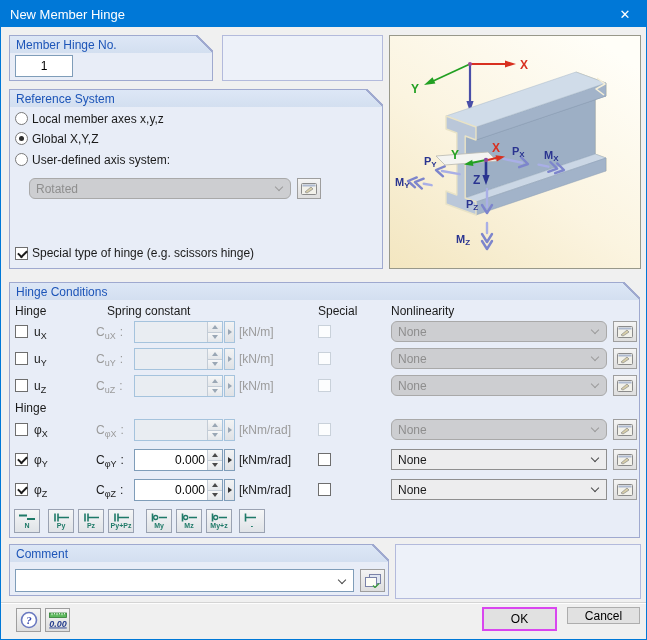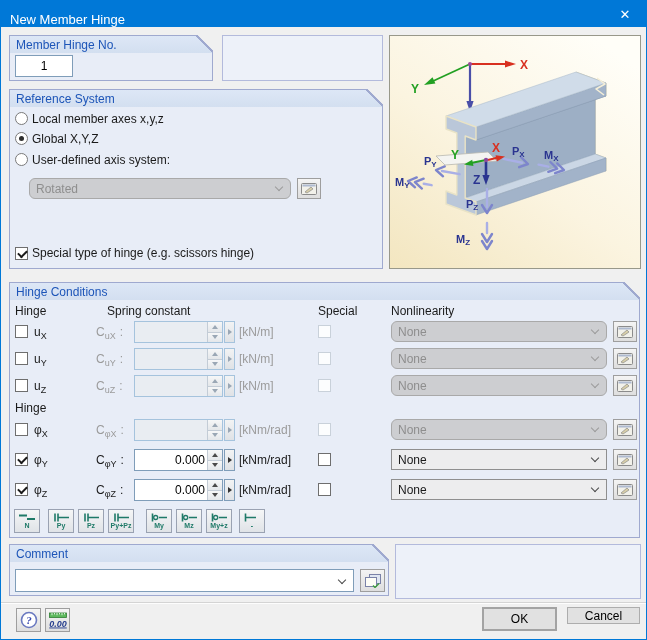--- a/index.html
+++ b/index.html
@@ -1,20 +1,20 @@
 <!DOCTYPE html>
 <html><head>
 <meta charset="utf-8">
 <style>
   html,body{margin:0;padding:0;background:#c8c8c8;}
   *{box-sizing:border-box;}
   .dialog{position:relative;width:647px;height:640px;border:1px solid #0078d7;background:#f0f0f0;
           font-family:"Liberation Sans",sans-serif;font-size:12px;color:#1a1a1a;overflow:hidden;}
   .titlebar{position:absolute;left:0;top:0;right:0;height:26px;background:#0078d7;color:#fff;
-            display:flex;align-items:flex-end;padding-left:9px;font-size:13px;}
+            display:flex;align-items:center;padding-left:9px;font-size:13px;}
   .closebtn{position:absolute;right:0;top:0;width:42px;height:26px;display:flex;align-items:center;
             justify-content:center;color:#fff;font-size:13px;}
   
   .group{position:absolute;background:#e8edf7;border:1px solid #9fa9cf;}
   .gband{position:absolute;left:0;top:0;right:0;height:17px;background:linear-gradient(#dde7f6,#d3dff0);}
   .gcorner{position:absolute;top:-1px;right:-1px;width:17px;height:17px;
            background:linear-gradient(to bottom left,#f0f0f0 44%,#9fa9cf 46%,#9fa9cf 53%,rgba(0,0,0,0) 55%);}
   .gcap{position:absolute;left:6px;top:2px;font-size:12px;color:#1d55b8;white-space:nowrap;}
   .panel{position:absolute;background:#edf1f9;border:1px solid #b3badc;}
   
@@ -61,21 +61,21 @@
   .colhdr{position:absolute;white-space:nowrap;color:#1a1a1a;}
   
   .tbtn{position:absolute;width:26px;height:24px;border:1px solid #9aa2b2;
         background:linear-gradient(#f5f6f7,#e0e3e7);display:flex;flex-direction:column;
         align-items:center;justify-content:center;}
   .tlbl{font-size:7px;font-weight:bold;color:#1f7a68;line-height:7px;white-space:nowrap;}
   
   .divider{position:absolute;left:0;right:0;top:601px;height:2px;border-top:1px solid #d4d4d4;border-bottom:1px solid #fdfdfd;}
   .btn{position:absolute;background:#e1e1e1;border:1px solid #adadad;font-size:12px;
        display:flex;align-items:center;justify-content:center;}
-  .btn.focus{border:2px solid #a3a3a3;}
+  .btn.focus{border:2px solid #d946ef;}
   .sqbtn{position:absolute;width:25px;height:24px;border:1px solid #9e9e9e;
          background:linear-gradient(#f5f5f5,#dedede);display:flex;align-items:center;justify-content:center;}
   
   .viz{position:absolute;left:388px;top:34px;width:252px;height:234px;border:1px solid #98988a;
        background:linear-gradient(215deg,#fffef8 8%,#fbf4e0 55%,#f3e6c0 100%);}
   .axl{font:bold 12px "Liberation Sans",sans-serif;}
   .dof{font:bold 11px "Liberation Sans",sans-serif;fill:#2a3490;}
   .dof .s{font-size:8px;}
   .shaft{stroke:#a9afe6;stroke-width:2.4;stroke-linecap:round;}
   .chv{stroke:#7d85cc;stroke-width:2.4;fill:none;stroke-linejoin:round;stroke-linecap:round;}

